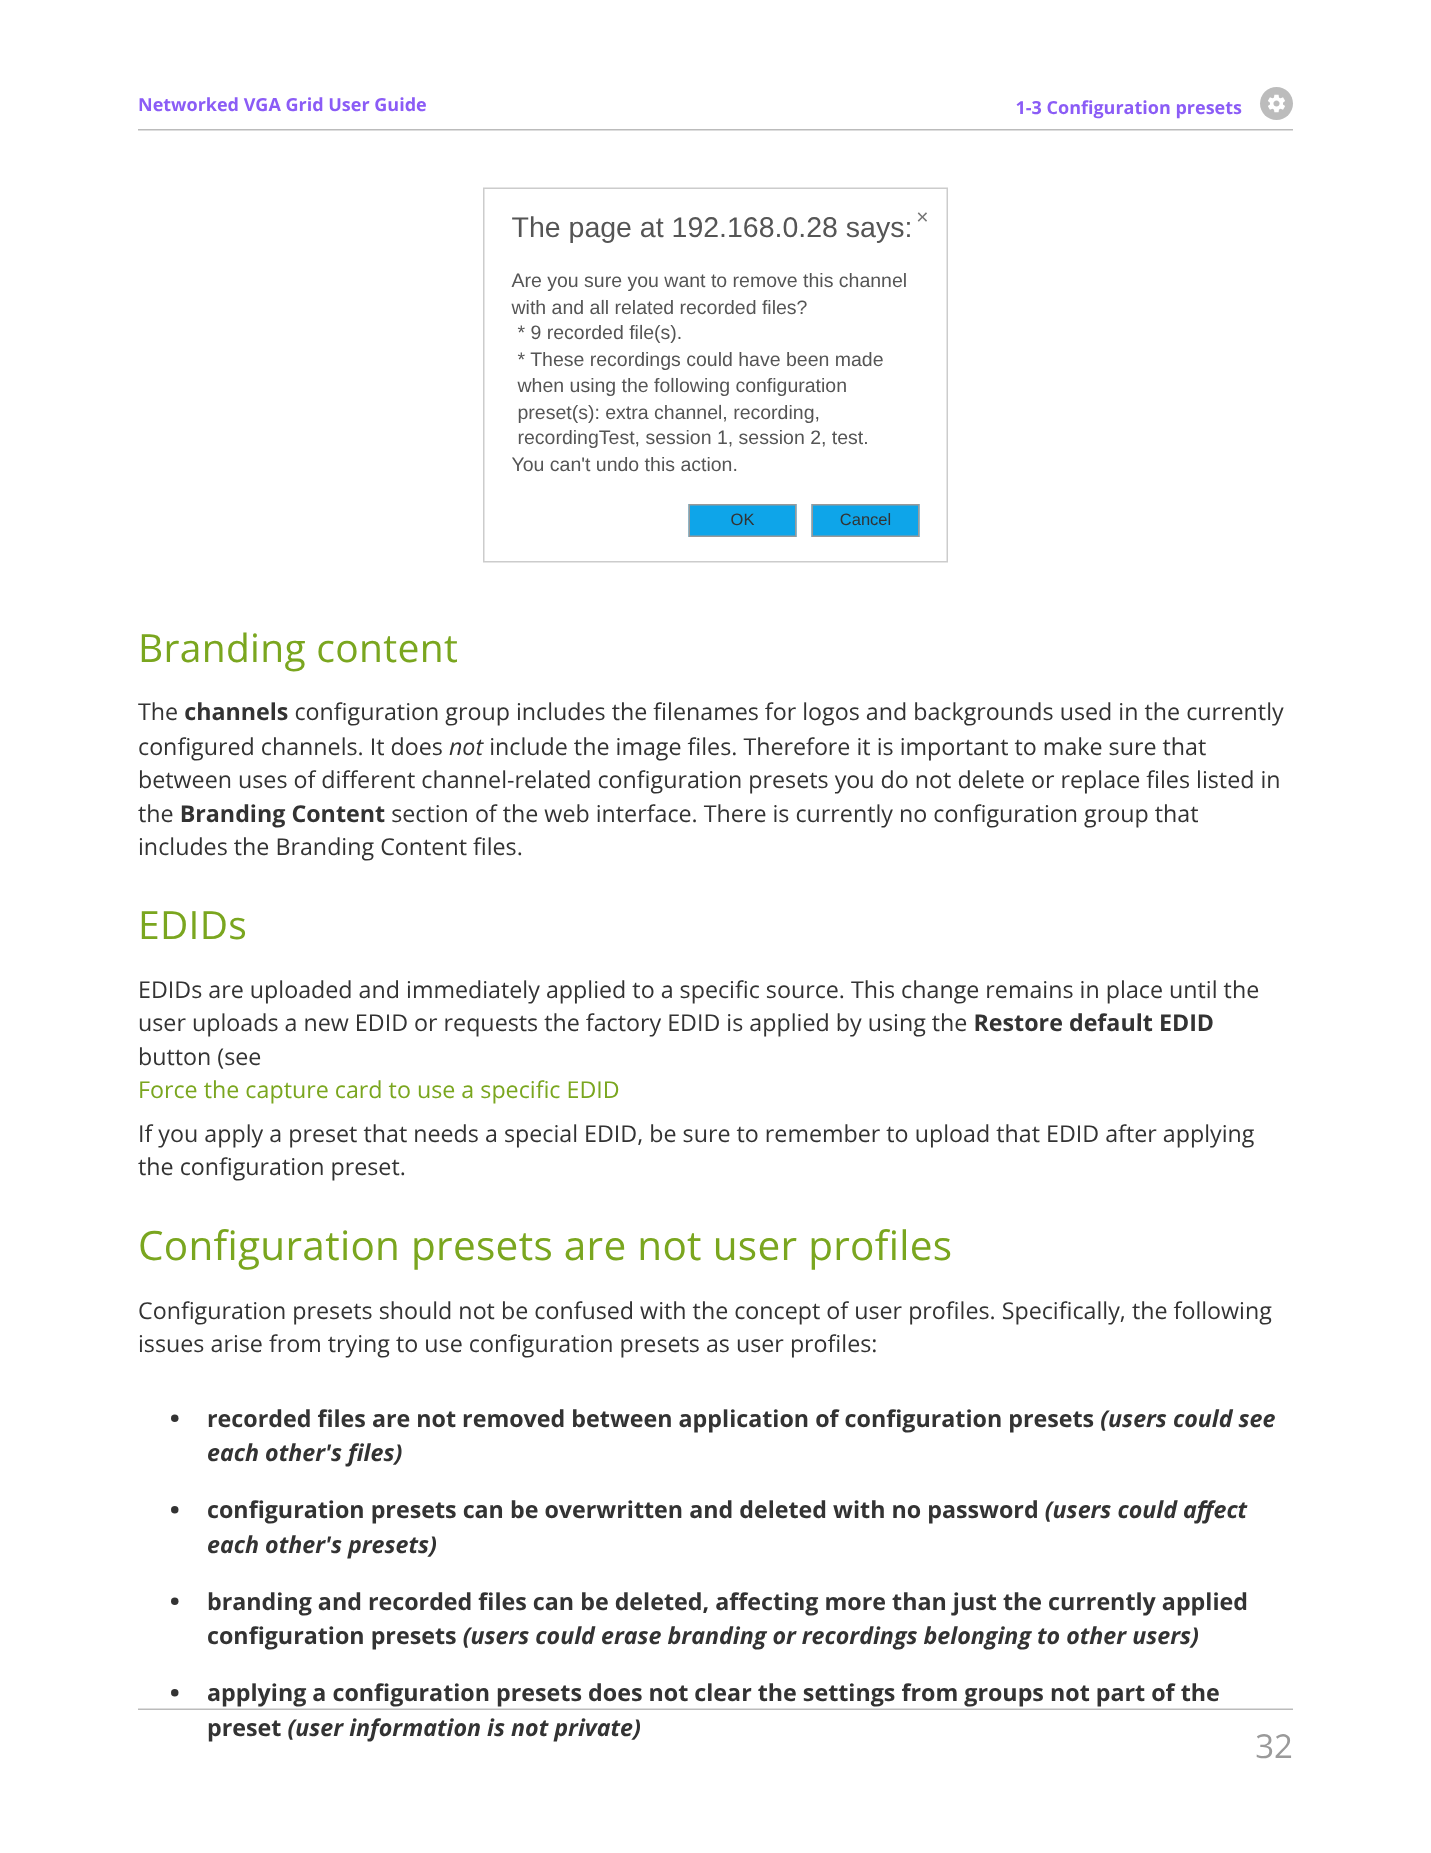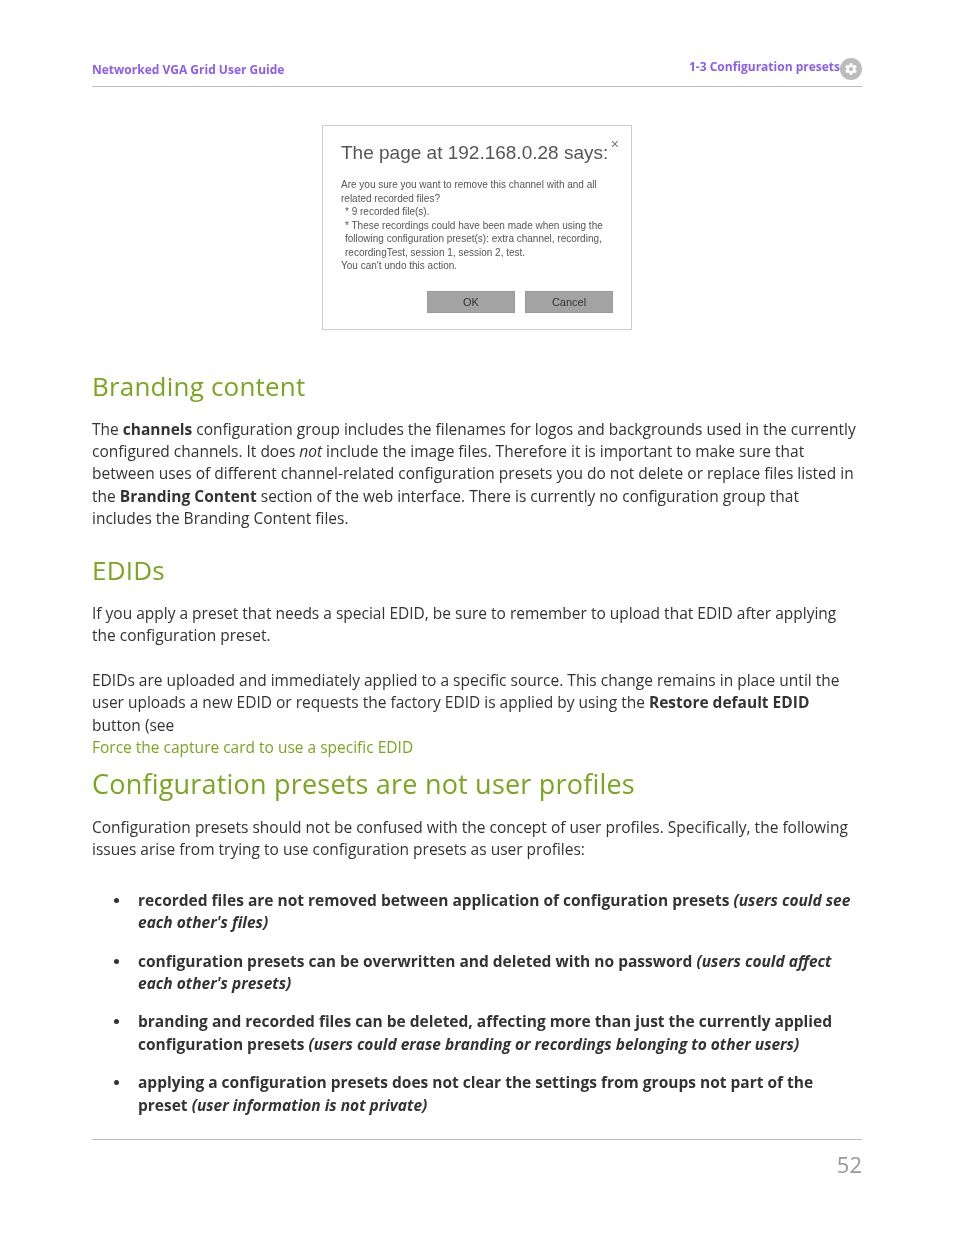--- a/index.html
+++ b/index.html
@@ -1,33 +1,33 @@
 <!DOCTYPE html>
 <html><head>
 <meta charset="utf-8">
 <style>
   * { box-sizing: border-box; margin: 0; padding: 0; }
   html, body { width: 954px; height: 1235px; background: #fff; font-family: "Segoe UI", "Open Sans", Arial, sans-serif; color: #333; }
   .page { position: relative; width: 954px; height: 1235px; padding: 58px 92px 0 92px; }
 
   .header-row { display: flex; justify-content: space-between; align-items: center; font-size: 12px; color: #8b5cf6; padding-bottom: 6px; font-weight: bold; }
-  .header-right { display: flex; align-items: flex-start; }
+  .header-right { display: flex; align-items: flex-end; gap: 12px; }
   .header-rule { border: none; border-top: 1px solid #bbb; margin-bottom: 38px; }
 
   .gear-icon { width: 22px; height: 22px; border-radius: 50%; background: #bcbcbc; display: flex; align-items: center; justify-content: center; }
   .gear-icon svg { width: 14px; height: 14px; fill: #fff; }
 
   .dialog-wrap { display: flex; justify-content: center; margin-bottom: 38px; }
   .dialog { width: 310px; border: 1px solid #ccc; padding: 16px 18px 16px 18px; font-family: Arial, sans-serif; position: relative; background: #fff; }
   .dialog-title { font-size: 19px; color: #555; margin-bottom: 14px; }
   .dialog-close { position: absolute; top: 10px; right: 12px; font-size: 14px; color: #777; cursor: default; }
-  .dialog-body { font-size: 10px; color: #555; line-height: 1.35; margin-bottom: 18px; }
+  .dialog-body { font-size: 13px; color: #555; line-height: 1.35; margin-bottom: 18px; }
   .dialog-body .indent { padding-left: 4px; }
   .dialog-buttons { display: flex; justify-content: flex-end; gap: 10px; }
-  .dialog-buttons button { width: 88px; height: 22px; font-size: 11px; border: 1px solid #999; background: #a3a3a3; color: #333; }
+  .dialog-buttons button { width: 72px; height: 22px; font-size: 11px; border: 1px solid #999; background: #0ea5e9; color: #333; }
 
   h2 { font-weight: 400; color: #7aa61f; font-size: 26px; margin-bottom: 14px; letter-spacing: 0.2px; }
   .h2-config { font-size: 27px; }
 
   p.body { font-size: 15.5px; line-height: 1.45; color: #333; margin-bottom: 22px; }
   .link { color: #7aa61f; }
   em { font-style: italic; }
 
   ul.bullets { list-style: none; padding-left: 40px; margin-top: 6px; }
   ul.bullets li { position: relative; font-size: 15.5px; line-height: 1.45; color: #333; margin-bottom: 16px; padding-left: 6px; font-weight: bold; }
@@ -70,30 +70,30 @@
       </div>
     </div>
   </div>
 
   <h2>Branding content</h2>
   <p class="body">
     <span>The </span><strong>channels</strong><span> configuration group includes the filenames for logos and backgrounds used in the currently configured channels. It does </span><em>not</em><span> include the image files. Therefore it is important to make sure that between uses of different channel-related configuration presets you do not delete or replace files listed in the </span><strong>Branding Content</strong><span> section of the web interface. There is currently no configuration group that includes the Branding Content files.</span>
   </p>
 
   <h2>EDIDs</h2>
-  <p class="body">If you apply a preset that needs a special EDID, be sure to remember to upload that EDID after applying the configuration preset.</p>
   <p class="body" style="margin-bottom:6px">
     <span>EDIDs are uploaded and immediately applied to a specific source. This change remains in place until the user uploads a new EDID or requests the factory EDID is applied by using the </span><strong>Restore default EDID</strong><span> button (see </span><br>
     <span class="link">Force the capture card to use a specific EDID</span>
   </p>
+  <p class="body">If you apply a preset that needs a special EDID, be sure to remember to upload that EDID after applying the configuration preset.</p>
 
   <h2 class="h2-config">Configuration presets are not user profiles</h2>
   <p class="body" style="margin-bottom:28px">Configuration presets should not be confused with the concept of user profiles. Specifically, the following issues arise from trying to use configuration presets as user profiles:</p>
   <ul class="bullets">
     <li><span>recorded files are not removed between application of configuration presets </span><em>(users could see each other's files)</em></li>
     <li><span>configuration presets can be overwritten and deleted with no password </span><em>(users could affect each other's presets)</em></li>
     <li><span>branding and recorded files can be deleted, affecting more than just the currently applied configuration presets </span><em>(users could erase branding or recordings belonging to other users)</em></li>
     <li><span>applying a configuration presets does not clear the settings from groups not part of the preset </span><em>(user information is not private)</em></li>
   </ul>
 
   <hr class="footer-rule">
-  <div class="page-num">52</div>
+  <div class="page-num">32</div>
 </div>
 
 </body></html>

